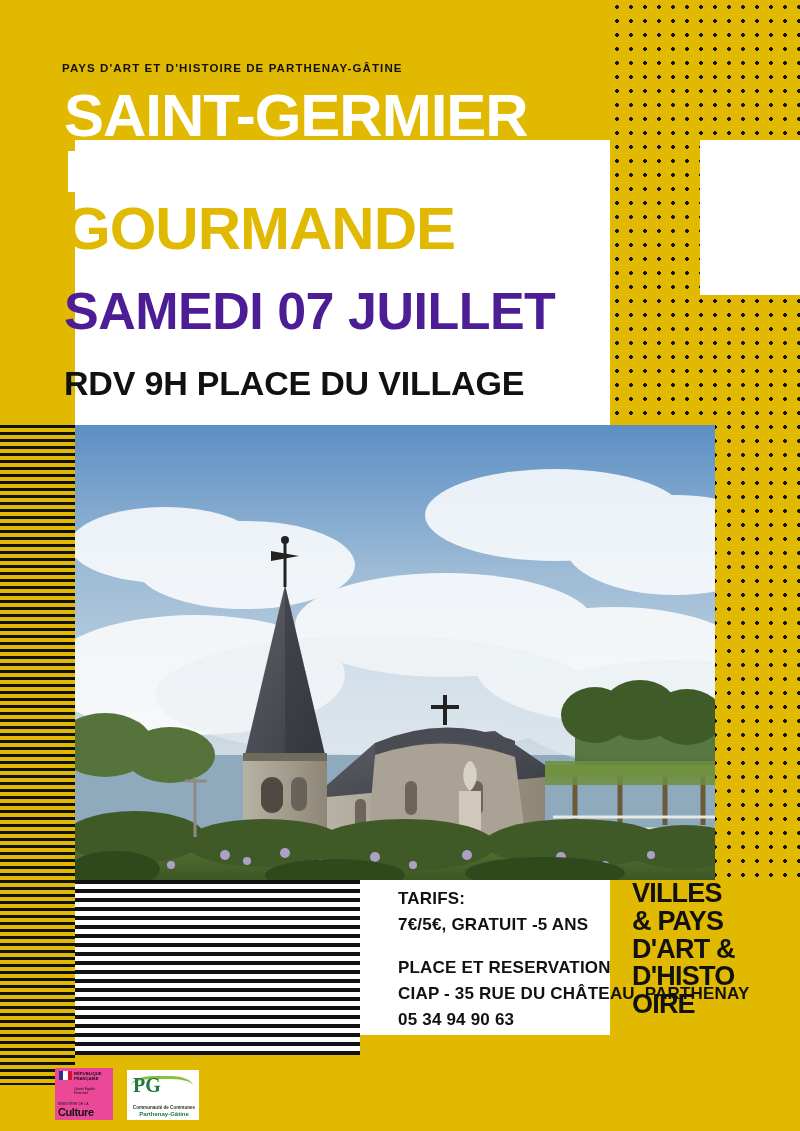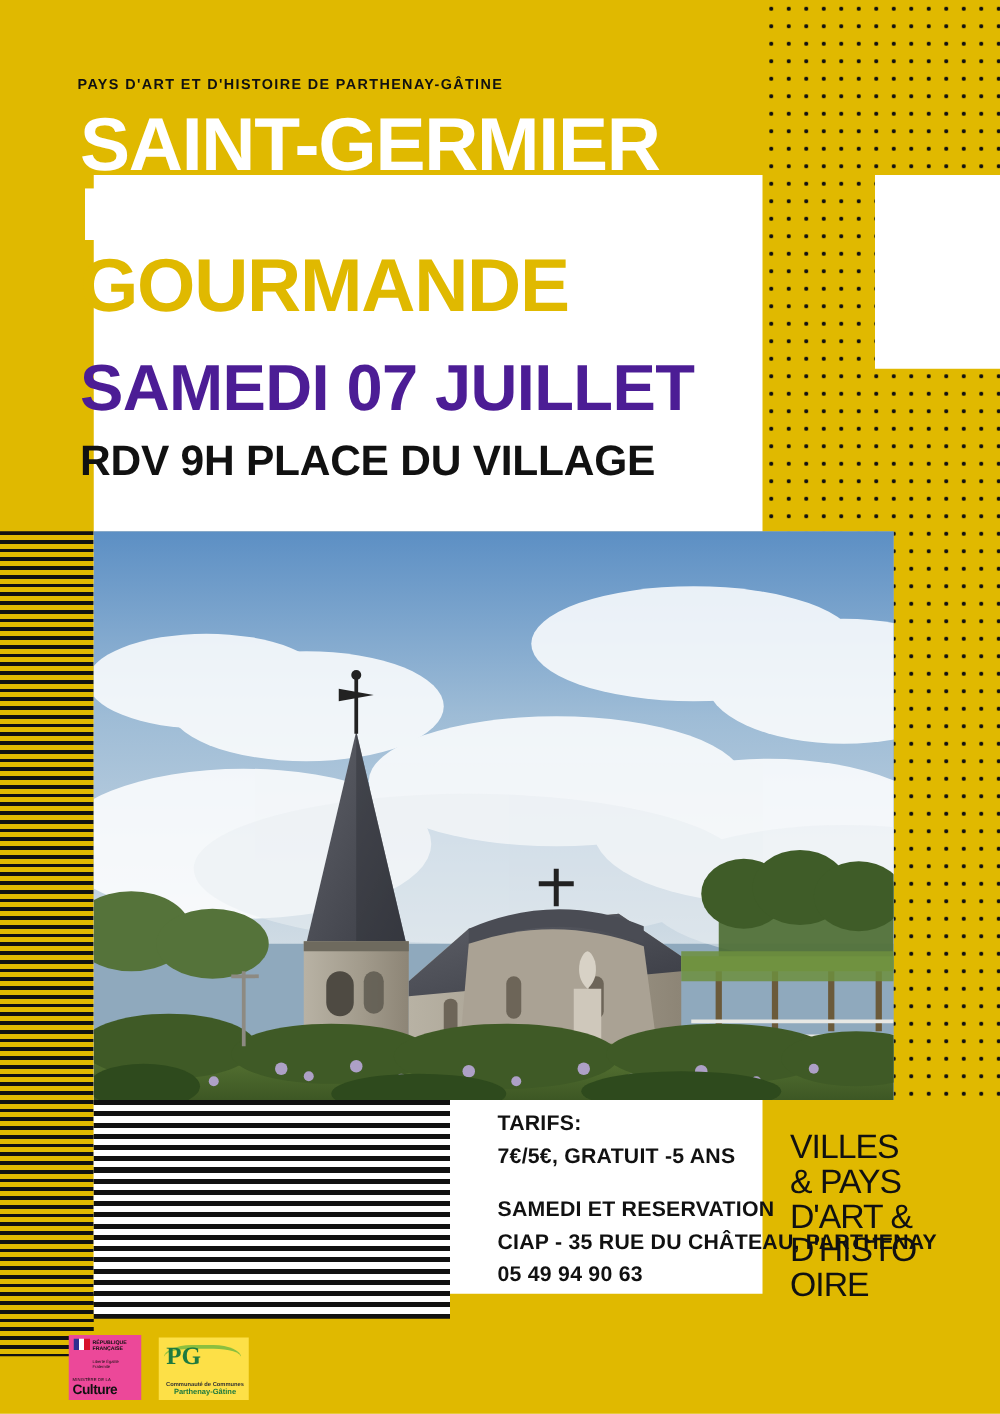--- a/index.html
+++ b/index.html
@@ -94,21 +94,21 @@
     color: #4c1d95;
     font-size: 52px;
     letter-spacing: -0.5px;
     margin-top: 30px;
   }
   .t-dark-sm {
     color: #111;
     font-size: 34px;
     font-weight: bold;
     letter-spacing: -0.2px;
-    margin-top: 14px;
+    margin-top: 28px;
     text-transform: uppercase;
   }
 
   
   .photo {
     position: absolute;
     left: 75px; top: 425px;
     width: 640px; height: 455px;
     overflow: hidden;
     background: #8fa9bd;
@@ -139,27 +139,26 @@
     margin-left: 36px;
   }
   .info .gap { height: 16px; }
 
   
   .vpah {
     position: absolute;
     left: 632px; top: 880px;
     width: 130px;
     color: #111;
-    font-weight: normal;
+    font-weight: bold;
     font-size: 27px;
     line-height: 1.03;
     letter-spacing: -0.8px;
     text-transform: uppercase;
     overflow: hidden;
-    margin-top: 24px;
   }
   .vpah div { white-space: nowrap; }
 
   
   .logos {
     position: absolute;
     left: 55px; top: 1068px;
     display: flex;
     align-items: flex-end;
     gap: 14px;
@@ -188,21 +187,21 @@
   .logo-marianne .culture {
     position: absolute; left: 3px; bottom: 2px;
     font-size: 11px; font-weight: bold; letter-spacing: -0.4px;
   }
   .logo-marianne .minis {
     position: absolute; left: 3px; bottom: 14px;
     font-size: 3.4px; letter-spacing: 0.1px;
   }
   .logo-pg {
     width: 72px; height: 50px;
-    background: #fde047;
+    background: #ffffff;
     position: relative;
   }
   .logo-pg .pg-mark {
     position: absolute; left: 6px; top: 4px;
     font-size: 20px; font-weight: bold; color: #1f7a3f;
     font-family: "Liberation Serif", serif;
   }
   .logo-pg .pg-swoosh {
     position: absolute; left: 4px; top: 6px;
     width: 62px; height: 20px;
@@ -373,23 +372,23 @@
       <line x1="110" y1="356" x2="132" y2="356" stroke="#8d8a82" stroke-width="3"></line>
     </svg>
   </div>
 
   <div class="stripes-bottom"></div>
 
   <div class="info">
     <div>TARIFS:</div>
     <div>7€/5€, GRATUIT -5 ANS</div>
     <div class="gap"></div>
-    <div>SAMEDI ET RESERVATION</div>
+    <div>PLACE ET RESERVATION</div>
     <div>CIAP - 35 RUE DU CHÂTEAU, PARTHENAY</div>
-    <div>05 49 94 90 63</div>
+    <div>05 34 94 90 63</div>
   </div>
 
   <div class="vpah">
     <div>VILLES</div>
     <div>&amp; PAYS</div>
     <div>D'ART &amp;</div>
     <div>D'HISTO</div>
     <div>OIRE</div>
   </div>
 

